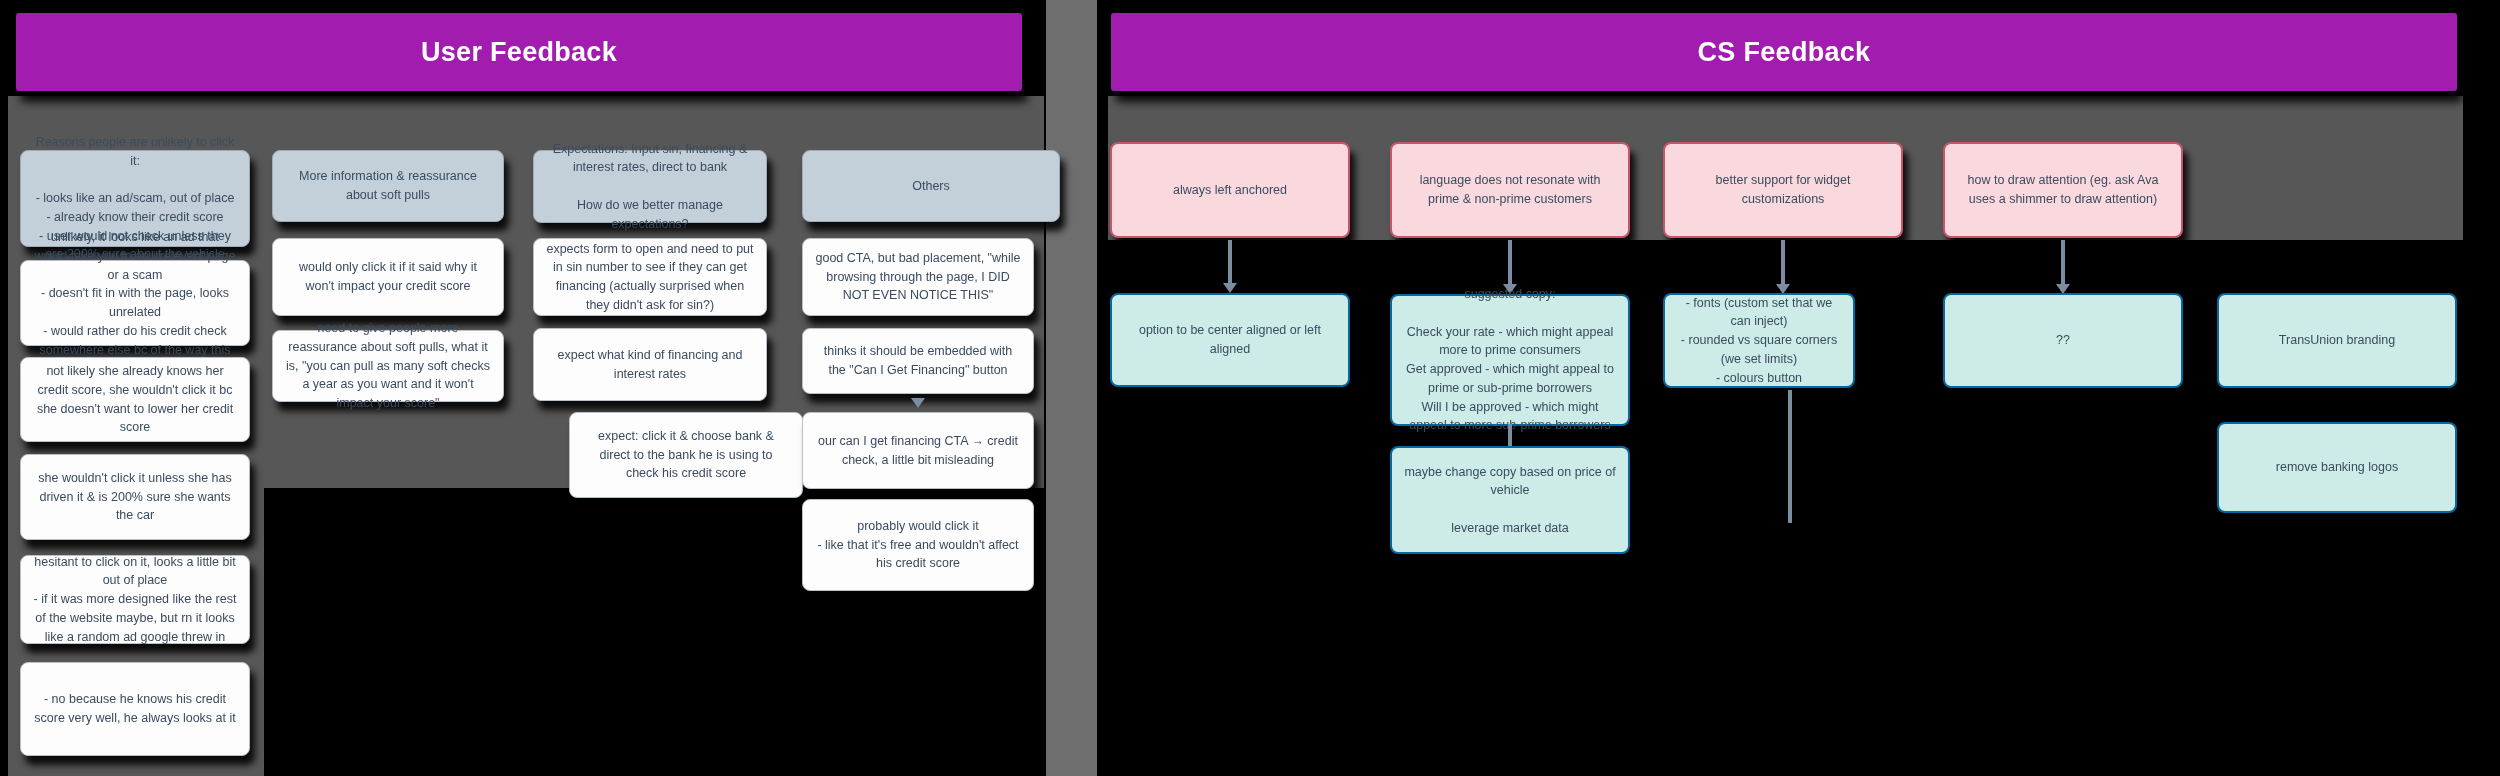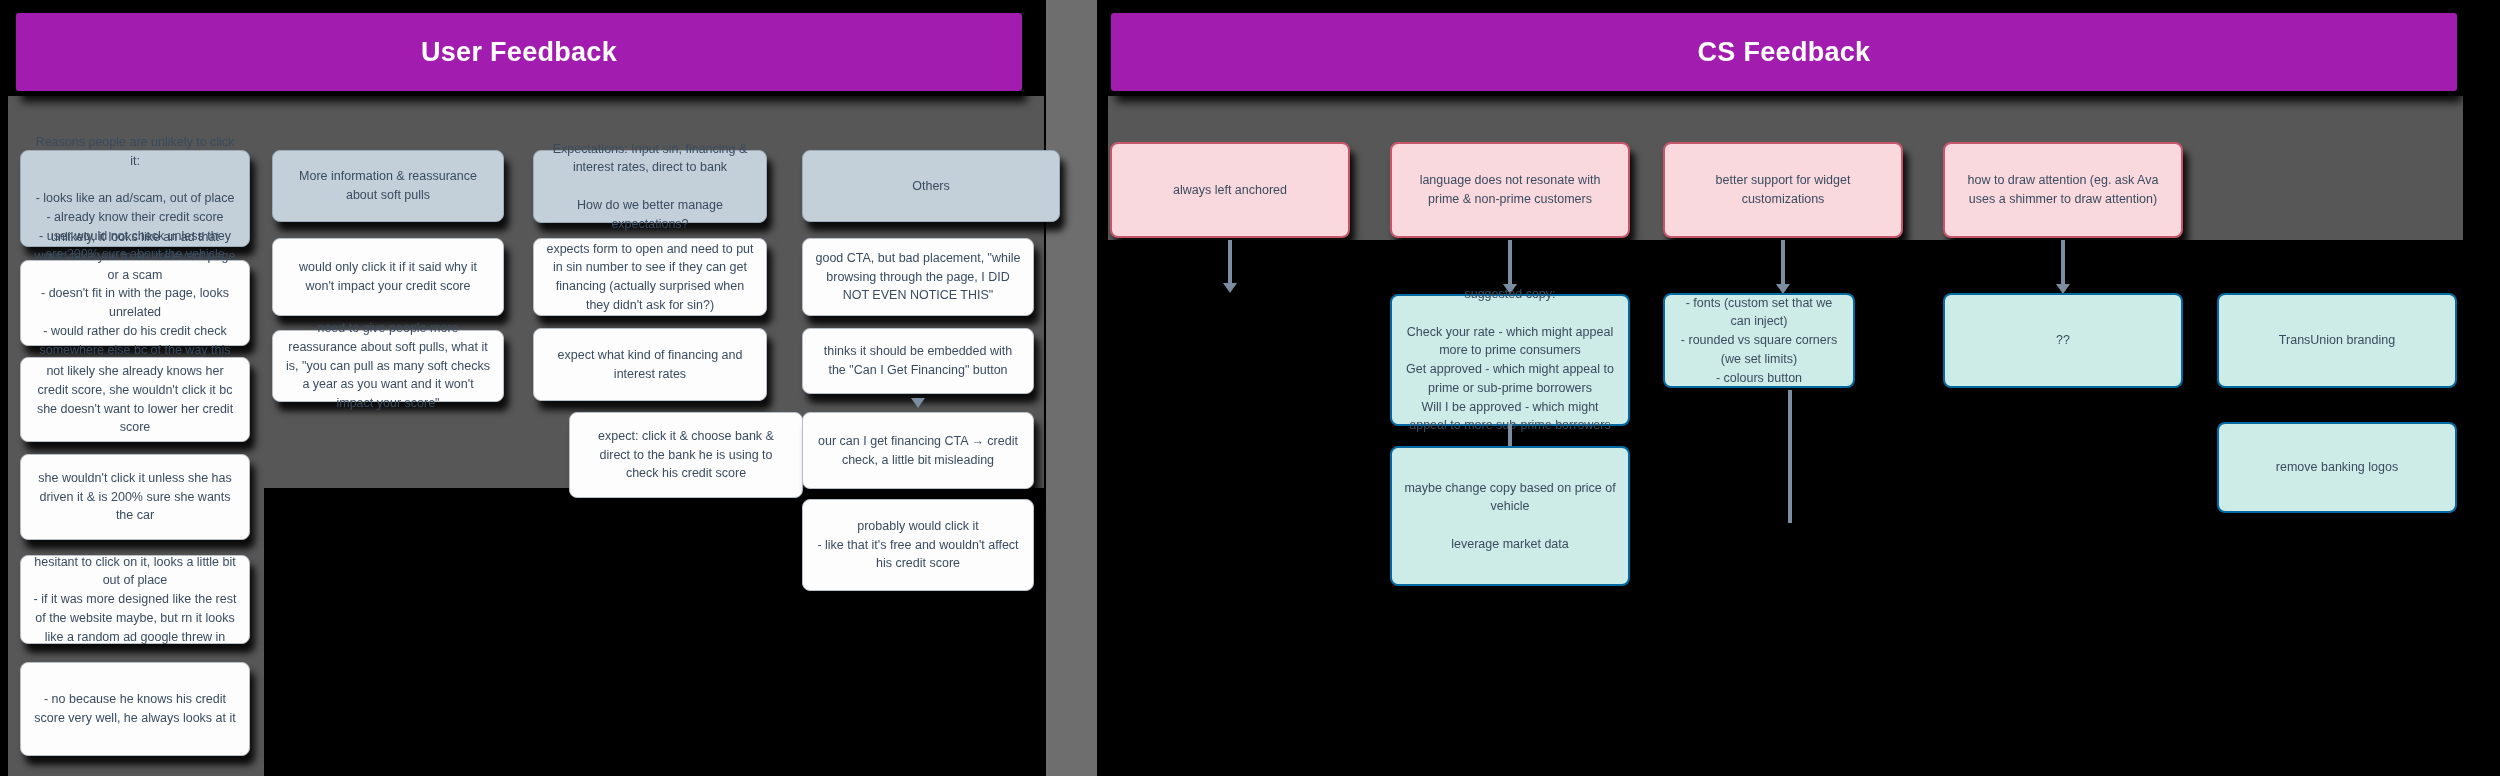--- a/index.html
+++ b/index.html
@@ -88,27 +88,28 @@
 
   <div class="vline" style="left:1228px;top:240px;height:44px;"></div>
   <div class="arrow-down" style="left:1223px;top:283px;"></div>
   <div class="vline" style="left:1508px;top:240px;height:45px;"></div>
   <div class="arrow-down" style="left:1503px;top:284px;"></div>
   <div class="vline" style="left:1781px;top:240px;height:45px;"></div>
   <div class="arrow-down" style="left:1776px;top:284px;"></div>
   <div class="vline" style="left:2061px;top:240px;height:45px;"></div>
   <div class="arrow-down" style="left:2056px;top:284px;"></div>
 
+  <div class="note teal" style="left:1110px;top:293px;width:240px;height:94px;">option to be center aligned or left aligned</div>
   <div class="note teal" style="left:1390px;top:294px;width:240px;height:132px;">suggested copy:
 
 Check your rate - which might appeal more to prime consumers
 Get approved - which might appeal to prime or sub-prime borrowers
 Will I be approved - which might appeal to more sub-prime borrowers</div>
   <div class="vline" style="left:1508px;top:424px;height:22px;"></div>
-  <div class="note teal" style="left:1390px;top:446px;width:240px;height:140px;">maybe change copy based on price of vehicle
+  <div class="note teal" style="left:1390px;top:446px;width:240px;height:108px;">maybe change copy based on price of vehicle
 
 leverage market data</div>
   <div class="note teal" style="left:1663px;top:293px;width:192px;height:95px;">- fonts (custom set that we can inject)
 - rounded vs square corners (we set limits)
 - colours button</div>
   <div class="vline" style="left:1788px;top:390px;height:133px;"></div>
   <div class="note teal" style="left:1943px;top:293px;width:240px;height:95px;">??</div>
   <div class="note teal" style="left:2217px;top:293px;width:240px;height:95px;">TransUnion branding</div>
   <div class="note teal" style="left:2217px;top:422px;width:240px;height:91px;">remove banking logos</div>
 

